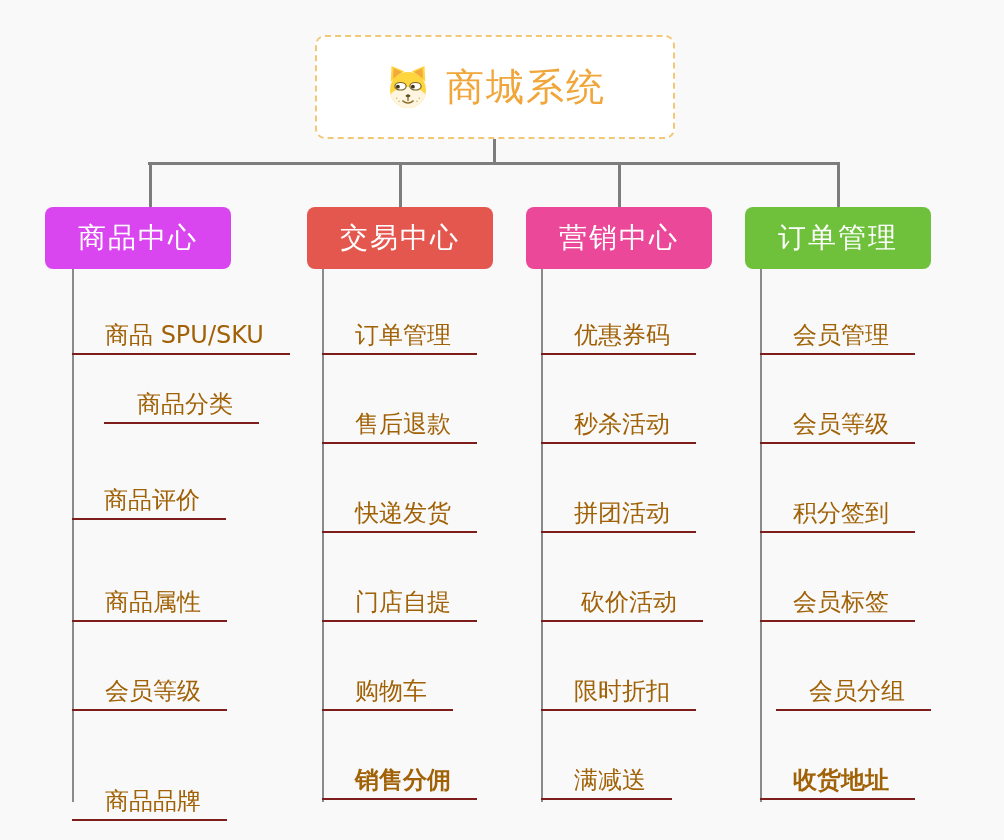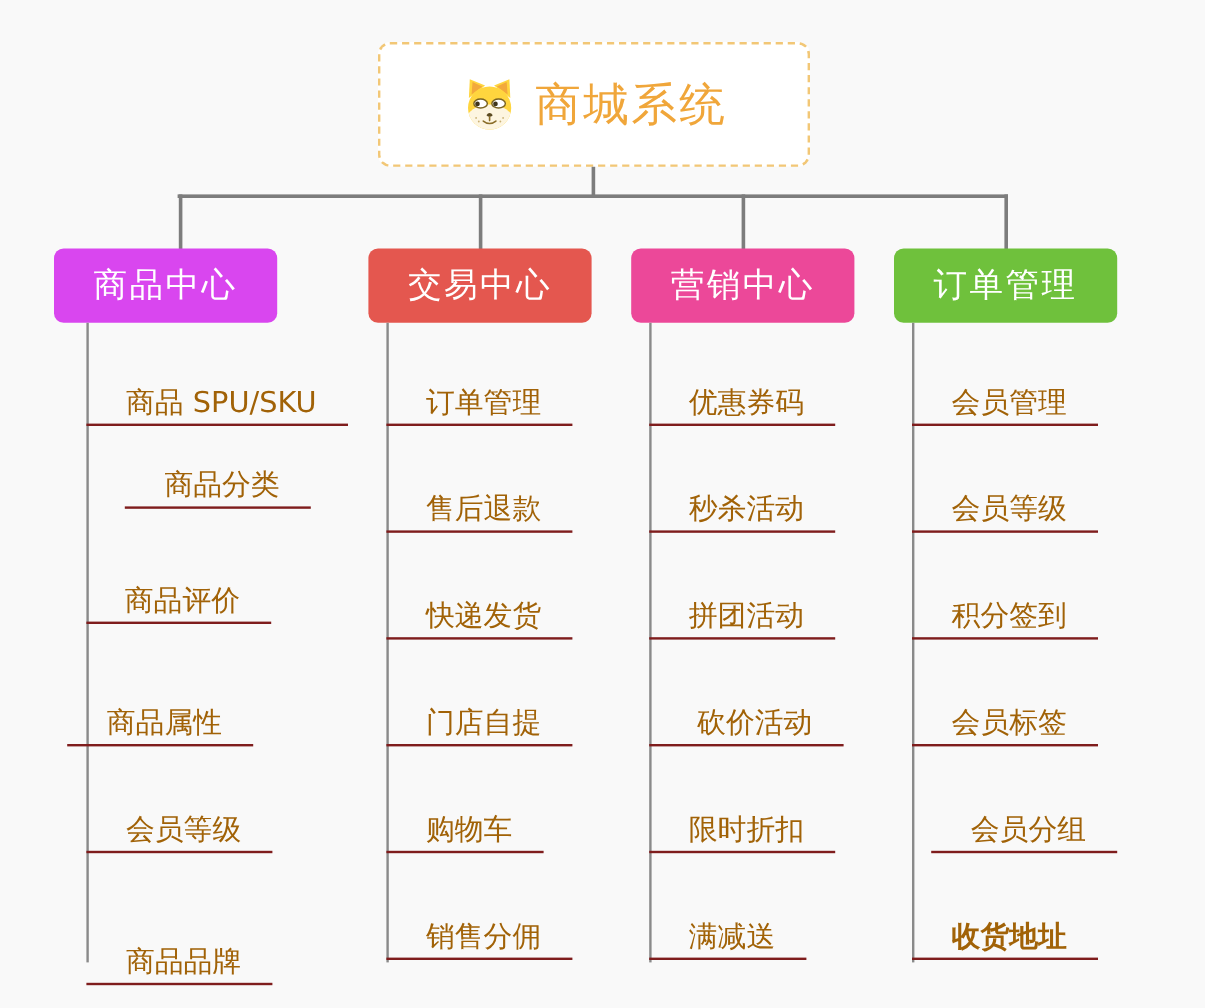--- a/index.html
+++ b/index.html
@@ -111,34 +111,34 @@
 
   <div id="branches">
       <div class="line" style="left: 148.5px; top: 162px; width: 3px; height: 46px;"></div>
       <div class="branch-box" style="left: 45px; background: #d946ef;">
         <span>商品中心</span>
       </div>
       <div class="line" style="left: 72px; top: 269px; width: 2px; height: 533px; background: rgb(138, 138, 138);"></div>
       <div class="leaf" style="left: 72px; top: 319px;">商品 SPU/SKU</div>
       <div class="leaf" style="left: 72px; top: 388px; margin-left: 32px;">商品分类</div>
       <div class="leaf" style="left: 72px; top: 484px; padding-left: 32px;">商品评价</div>
-      <div class="leaf" style="left: 56px; top: 586px;">商品属性</div>
+      <div class="leaf" style="left: 72px; top: 586px;">商品属性</div>
       <div class="leaf" style="left: 72px; top: 675px;">会员等级</div>
       <div class="leaf" style="left: 72px; top: 764px; margin-top: 21px;">商品品牌</div>
       <div class="line" style="left: 398.5px; top: 162px; width: 3px; height: 46px;"></div>
       <div class="branch-box" style="left: 307px; background: rgb(228, 87, 79);">
         <span>交易中心</span>
       </div>
       <div class="line" style="left: 322px; top: 269px; width: 2px; height: 533px; background: rgb(138, 138, 138);"></div>
       <div class="leaf" style="left: 322px; top: 319px;">订单管理</div>
       <div class="leaf" style="left: 322px; top: 408px;">售后退款</div>
       <div class="leaf" style="left: 322px; top: 497px;">快递发货</div>
       <div class="leaf" style="left: 322px; top: 586px;">门店自提</div>
       <div class="leaf" style="left: 322px; top: 675px;">购物车</div>
-      <div class="leaf" style="left: 322px; top: 764px;">销售分佣</div>
+      <div class="leaf" style="left: 322px; top: 764px; font-weight: bold;">销售分佣</div>
       <div class="line" style="left: 617.5px; top: 162px; width: 3px; height: 46px;"></div>
       <div class="branch-box" style="left: 526px; background: #ec4899;">
         <span>营销中心</span>
       </div>
       <div class="line" style="left: 541px; top: 269px; width: 2px; height: 533px; background: rgb(138, 138, 138);"></div>
       <div class="leaf" style="left: 541px; top: 319px;">优惠券码</div>
       <div class="leaf" style="left: 541px; top: 408px;">秒杀活动</div>
       <div class="leaf" style="left: 541px; top: 497px;">拼团活动</div>
       <div class="leaf" style="left: 541px; top: 586px; padding-left: 40px;">砍价活动</div>
       <div class="leaf" style="left: 541px; top: 675px;">限时折扣</div>

